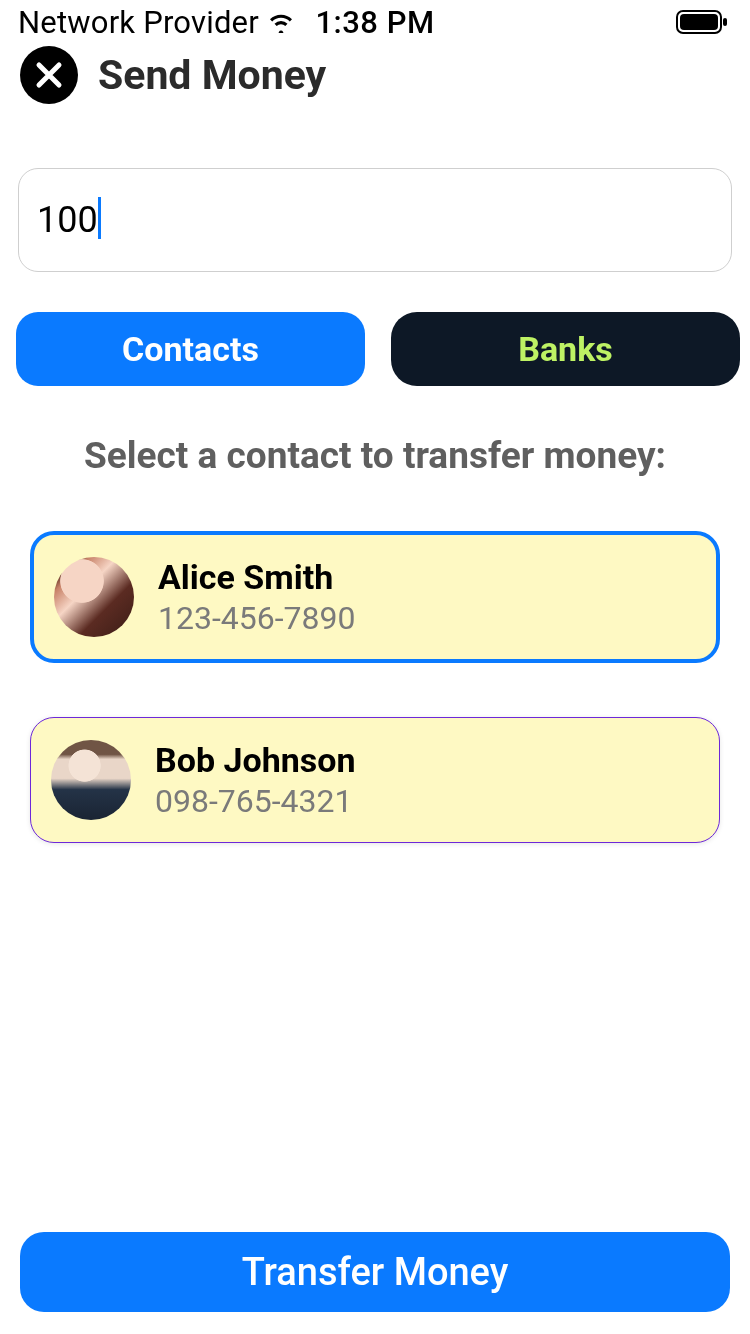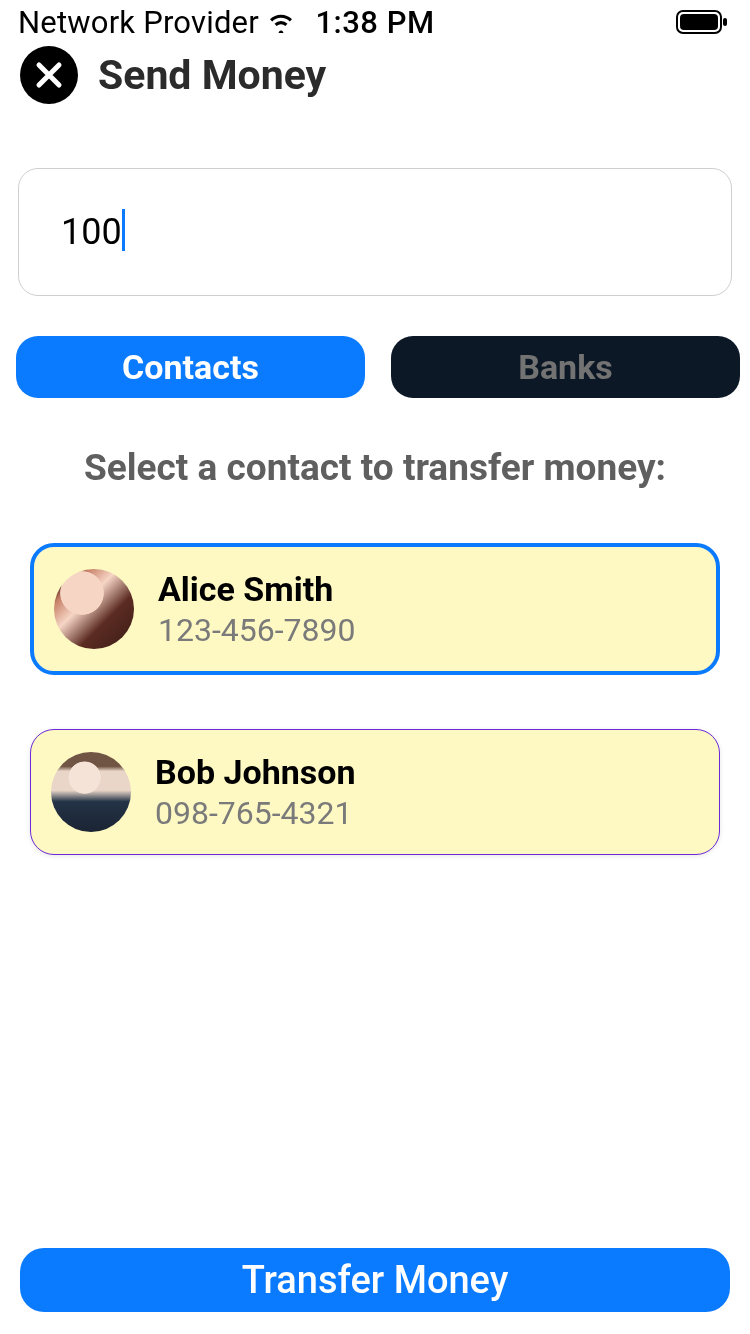--- a/index.html
+++ b/index.html
@@ -70,25 +70,25 @@
       font-weight: 700;
       color: #2b2b2b;
     }
 
     
     .amount-wrap {
       padding: 54px 18px 0 18px;
     }
     .amount-input {
       width: 100%;
-      height: 128px;
+      height: 104px;
       border: 1px solid #cfcfcf;
       border-radius: 20px;
       font-size: 36px;
-      padding: 0 42px;
+      padding: 0 18px;
       color: #000;
       outline: none;
       display: flex;
       align-items: center;
       position: relative;
     }
     .amount-text {
       position: relative;
     }
     .caret {
@@ -103,37 +103,38 @@
     }
 
     
     .tabs {
       display: flex;
       gap: 20px;
       padding: 40px 10px 0 10px;
     }
     .tab {
       flex: 1;
-      height: 62px;
+      height: 74px;
       border-radius: 22px;
       display: flex;
       align-items: center;
       justify-content: center;
       font-size: 34px;
       font-weight: 700;
       cursor: pointer;
       margin-left: 6px;
     }
     .tab-active {
       background: #0a7aff;
       color: #ffffff;
     }
     .tab-inactive {
       background: #0d1826;
-      color: #737373;
+      color: #bef264;
+      border-radius: 26px;
     }
 
     
     .instruction {
       text-align: center;
       font-size: 37px;
       font-weight: 700;
       color: #5f5f5f;
       padding: 48px 20px 0 20px;
     }
@@ -189,21 +190,21 @@
       font-size: 32px;
       color: #7a7a7a;
     }
 
     
     .transfer-btn {
       position: absolute;
       left: 20px;
       right: 20px;
       bottom: 22px;
-      height: 64px;
+      height: 80px;
       background: #0a7aff;
       color: #ffffff;
       border-radius: 24px;
       display: flex;
       align-items: center;
       justify-content: center;
       font-size: 38px;
       font-weight: 500;
       cursor: pointer;
     }

